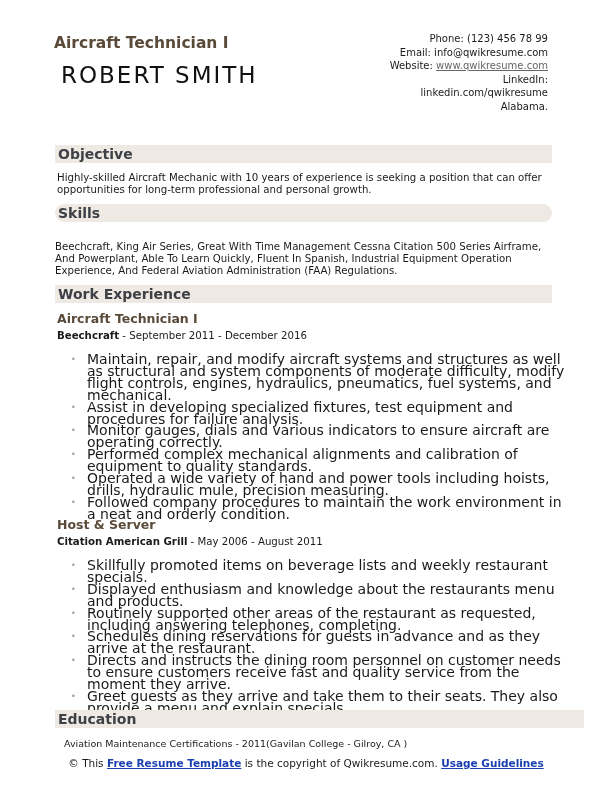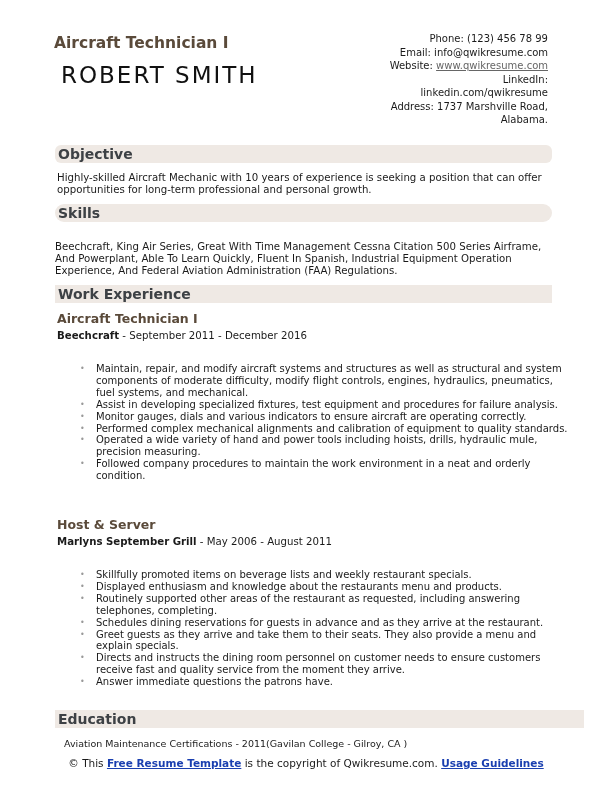--- a/index.html
+++ b/index.html
@@ -9,44 +9,43 @@
   .job-title-top { left: 54px; top: 34px; font-size: 15.5px; font-weight: bold; color: #5a4a3a; }
   .name { left: 53px; top: 62px; font-size: 23px; letter-spacing: 2px; color: #111; font-weight: normal; margin-left: 8px; }
   .contact { right: 64px; top: 32px; text-align: right; font-size: 10px; line-height: 13.5px; color: #1a1a1a; width: 230px; }
   .contact a { color: #666; text-decoration: underline; }
   .section-bar { left: 55px; width: 497px; height: 18px; background: #efe9e4; }
   .section-title { position: absolute; left: 3px; top: 0px; font-size: 14px; font-weight: bold; color: #3d4145; line-height: 18px; }
   .para { left: 57px; width: 490px; font-size: 10.2px; line-height: 11.8px; color: #1a1a1a; }
   .role { left: 57px; font-size: 12.5px; font-weight: bold; color: #5a4a3a; }
   .company-line { left: 57px; font-size: 10.2px; color: #1a1a1a; }
   .company-line b { font-weight: bold; }
-  ul.bullets { position: absolute; left: 57px; width: 500px; margin: 17px; padding: 0; list-style: none; font-size: 10px; line-height: 11.9px; color: #1a1a1a; }
+  ul.bullets { position: absolute; left: 57px; width: 500px; margin: 8px; padding: 0; list-style: none; font-size: 14px; line-height: 11.9px; color: #1a1a1a; }
   ul.bullets li { position: relative; padding-left: 22px; }
   ul.bullets li::before { content: "•"; position: absolute; left: 6px; top: 0; color: #999; font-size: 8px; }
   .edu { left: 64px; font-size: 9.5px; color: #1a1a1a; }
   .footer { left: 60px; width: 492px; top: 757px; text-align: center; font-size: 10.5px; line-height: 12.5px; color: #1a1a1a; }
   .footer a { color: #1a3fb0; font-weight: bold; text-decoration: underline; }
 </style>
 </head>
 <body>
 
 <div class="abs job-title-top">Aircraft Technician I</div>
 <div class="abs name">ROBERT SMITH</div>
 
 <div class="abs contact">
   <div>Phone: (123) 456 78 99</div>
   <div>Email: info@qwikresume.com</div>
   <div><span>Website: </span><a>www.qwikresume.com</a></div>
   <div>LinkedIn:</div>
   <div>linkedin.com/qwikresume</div>
-  <div>Address: 1737 Marshville Road,</div>
   <div>Alabama.</div>
 </div>
 
-<div class="abs section-bar" style="top:145px;border-radius:6px;">
+<div class="abs section-bar" style="top:145px;">
   <span class="section-title">Objective</span>
 </div>
 <div class="abs para" style="top:172px;">Highly-skilled Aircraft Mechanic with 10 years of experience is seeking a position that can offer opportunities for long-term professional and personal growth.</div>
 
 <div class="abs section-bar" style="top:204px;border-radius:9px;">
   <span class="section-title">Skills</span>
 </div>
 <div class="abs para" style="top:241px; left:55px;">Beechcraft, King Air Series, Great With Time Management Cessna Citation 500 Series Airframe, And Powerplant, Able To Learn Quickly, Fluent In Spanish, Industrial Equipment Operation Experience, And Federal Aviation Administration (FAA) Regulations.</div>
 
 <div class="abs section-bar" style="top:285px;">
@@ -58,28 +57,28 @@
 <ul class="bullets" style="top:346px;">
   <li>Maintain, repair, and modify aircraft systems and structures as well as structural and system components of moderate difficulty, modify flight controls, engines, hydraulics, pneumatics, fuel systems, and mechanical.</li>
   <li>Assist in developing specialized fixtures, test equipment and procedures for failure analysis.</li>
   <li>Monitor gauges, dials and various indicators to ensure aircraft are operating correctly.</li>
   <li>Performed complex mechanical alignments and calibration of equipment to quality standards.</li>
   <li>Operated a wide variety of hand and power tools including hoists, drills, hydraulic mule, precision measuring.</li>
   <li>Followed company procedures to maintain the work environment in a neat and orderly condition.</li>
 </ul>
 
 <div class="abs role" style="top:517px;">Host &amp; Server</div>
-<div class="abs company-line" style="top:536px;"><b>Marlyns September Grill</b><span> - May 2006 - August 2011</span></div>
+<div class="abs company-line" style="top:536px;"><b>Citation American Grill</b><span> - May 2006 - August 2011</span></div>
 <ul class="bullets" style="top:552px;">
   <li>Skillfully promoted items on beverage lists and weekly restaurant specials.</li>
   <li>Displayed enthusiasm and knowledge about the restaurants menu and products.</li>
   <li>Routinely supported other areas of the restaurant as requested, including answering telephones, completing.</li>
   <li>Schedules dining reservations for guests in advance and as they arrive at the restaurant.</li>
+  <li>Directs and instructs the dining room personnel on customer needs to ensure customers receive fast and quality service from the moment they arrive.</li>
   <li>Greet guests as they arrive and take them to their seats. They also provide a menu and explain specials.</li>
-  <li>Directs and instructs the dining room personnel on customer needs to ensure customers receive fast and quality service from the moment they arrive.</li>
   <li>Answer immediate questions the patrons have.</li>
 </ul>
 
 <div class="abs section-bar" style="top:710px;padding-left:32px;">
   <span class="section-title">Education</span>
 </div>
 <div class="abs edu" style="top:738px;">Aviation Maintenance Certifications - 2011(Gavilan College  - Gilroy, CA )</div>
 
 <div class="abs footer">
   <span>© This </span><a>Free Resume Template</a><span> is the copyright of Qwikresume.com. </span><a>Usage Guidelines</a>

